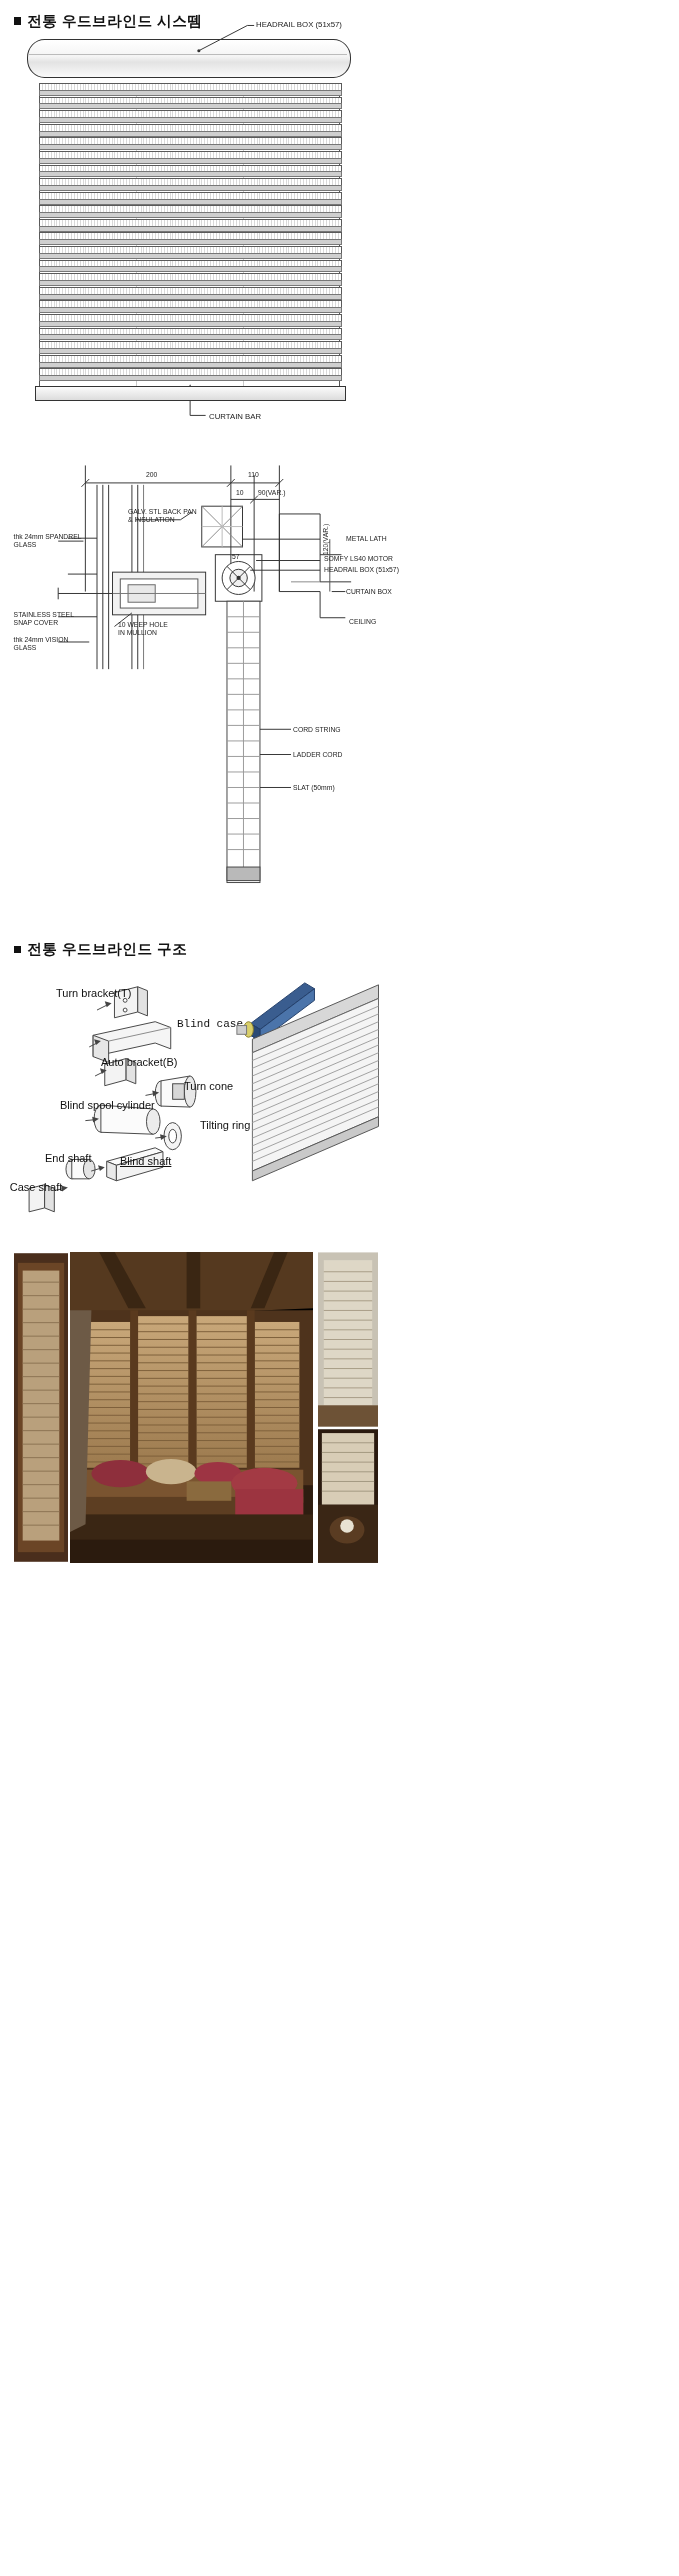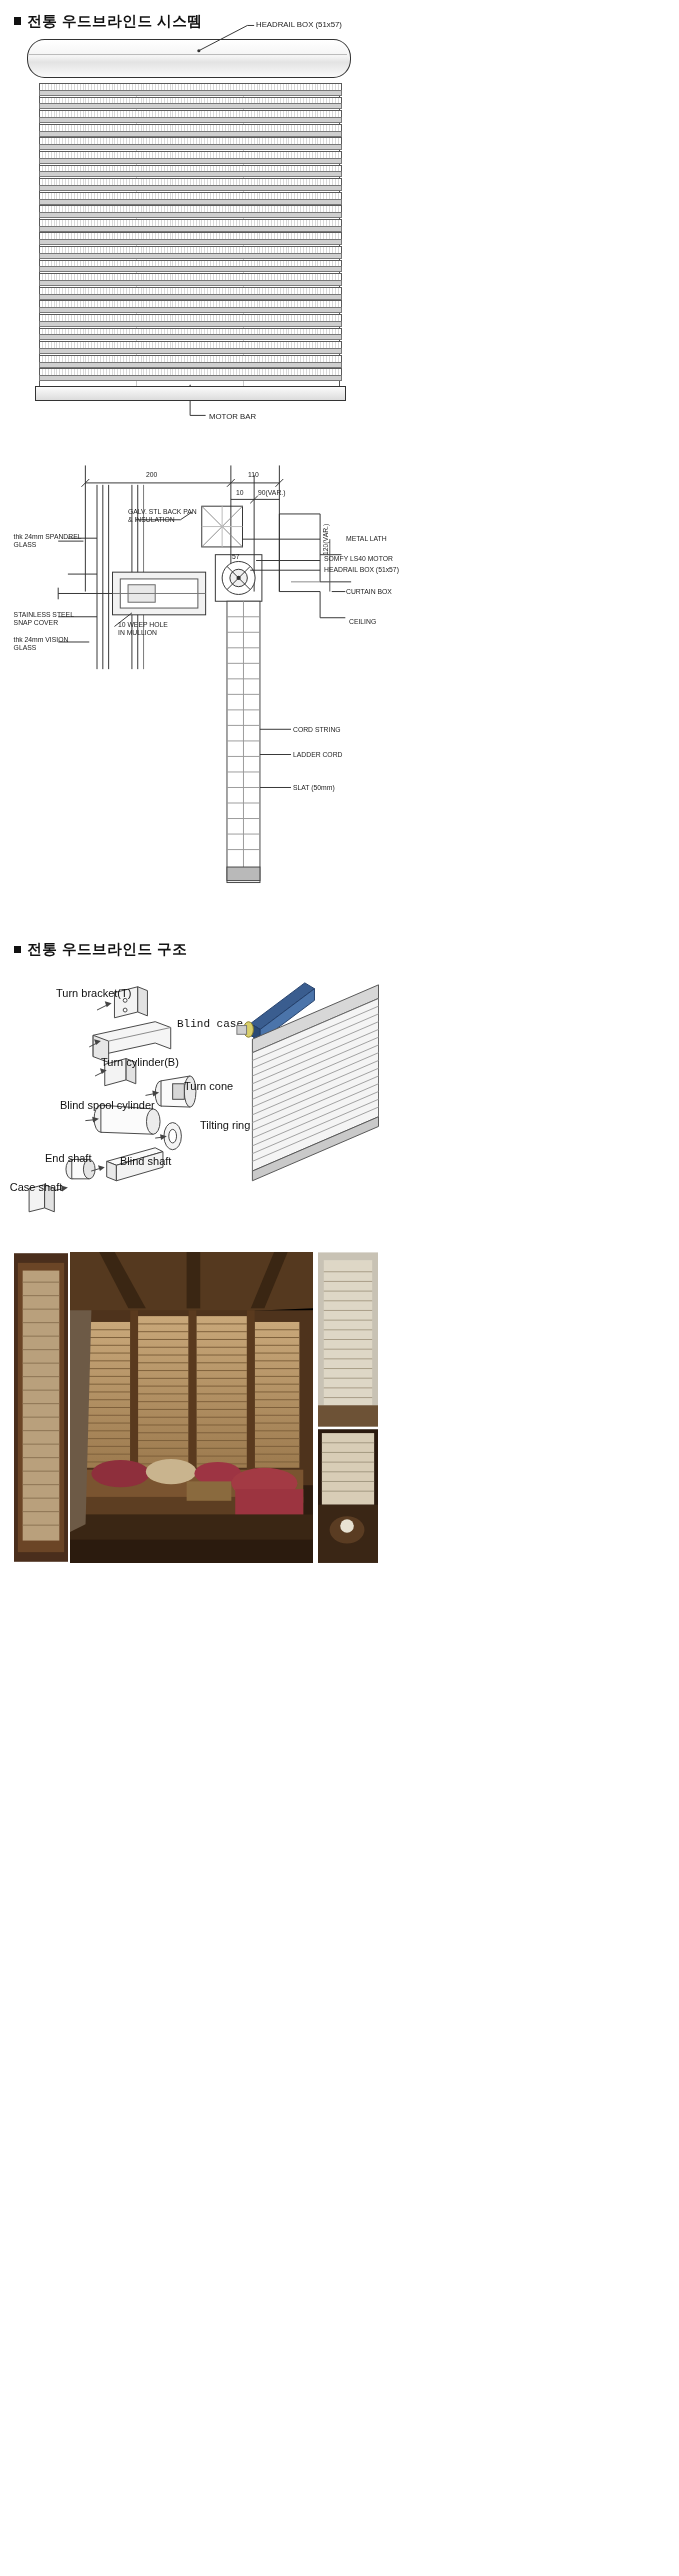--- a/index.html
+++ b/index.html
@@ -53,21 +53,21 @@
     <div class="ln" style="left:199px;top:29px;width:1px;height:0;"></div>
     <svg style="position:absolute;left:0;top:0;width:679px;height:437px;pointer-events:none;" viewBox="0 0 700 450" width="679" height="437">
       <line x1="205" y1="52" x2="255" y2="26" stroke="#333" stroke-width="1"></line>
       <line x1="255" y1="26" x2="262" y2="26" stroke="#333" stroke-width="1"></line>
       <circle cx="205" cy="52" r="1.6" fill="#333"></circle>
       <line x1="196" y1="398" x2="196" y2="428" stroke="#333" stroke-width="1"></line>
       <line x1="196" y1="428" x2="212" y2="428" stroke="#333" stroke-width="1"></line>
       <polygon points="196,396 193,402 199,402" fill="#333"></polygon>
     </svg>
     <div class="lbl" style="left:256px;top:20.4px;font-size:7.8px;">HEADRAIL BOX (51x57)</div>
-    <div class="lbl" style="left:209px;top:412px;font-size:7.8px;">MOTOR BAR</div>
+    <div class="lbl" style="left:209px;top:412px;font-size:7.8px;">CURTAIN BAR</div>
 
     <div class="blindbody">
       <div class="sideline" style="left:0;top:0;height:303px;"></div>
       <div class="sideline" style="right:0;top:0;height:303px;"></div>
       <div class="sideline" style="left:97px;top:0;height:303px;background:#c9c9c9;"></div>
       <div class="sideline" style="left:204px;top:0;height:303px;background:#c9c9c9;"></div>
 
       <div class="slatrow" style="top:0px;"></div>
       <div class="slatshadow" style="top:6.8px;"></div>
       <div class="slatrow" style="top:13.6px;"></div>
@@ -303,26 +303,26 @@
           <polygon points="172,170 165,168 166,174" fill="#444" stroke="none"></polygon>
         <path d="M94,206 L104,203"></path>
           <polygon points="108,202 101,200 103,206" fill="#444" stroke="none"></polygon>
         <path d="M56,226 L66,224"></path>
           <polygon points="70,223 63,221 64,227" fill="#444" stroke="none"></polygon>
       </g>
     </svg>
 
     <div class="plabel" style="left:56px;top:15.5px;">Turn bracket(T)</div>
     <div class="plabel" style="left:177px;top:47px;font-family:Liberation Mono, monospace;">Blind case</div>
-    <div class="plabel" style="left:101px;top:85px;">Turn cylinder(B)</div>
+    <div class="plabel" style="left:101px;top:85px;">Auto bracket(B)</div>
     <div class="plabel" style="left:184px;top:109px;">Turn cone</div>
     <div class="plabel" style="left:60px;top:128px;">Blind spool cylinder</div>
     <div class="plabel" style="left:200px;top:148px;">Tilting ring</div>
     <div class="plabel" style="left:45px;top:181px;">End shaft</div>
-    <div class="plabel" style="left:120px;top:184px;">Blind shaft</div>
+    <div class="plabel" style="left:120px;top:184px;text-decoration:underline;">Blind shaft</div>
     <div class="plabel" style="left:9.7px;top:210px;">Case shaft</div>
 
     <svg style="position:absolute;left:233px;top:0;width:194px;height:243px;" viewBox="0 0 200 250" width="194" height="243">
 
       <g>
         <path d="M18,54 L74,12 L84,18 L28,60 Z" fill="#3a5d8f" stroke="#24406a"></path>
         <path d="M18,54 L18,66 L28,72 L28,60 Z" fill="#2b4straight" stroke="#24406a"></path>
         <path d="M18,54 L18,66 L28,72 L28,60 Z" fill="#2b4a75" stroke="#24406a"></path>
         <path d="M28,60 L84,18 L84,30 L28,72 Z" fill="#4b74aa" stroke="#24406a"></path>
         <ellipse cx="16" cy="60" rx="5" ry="8" fill="#d9cf6a" stroke="#8a7f2c"></ellipse>

